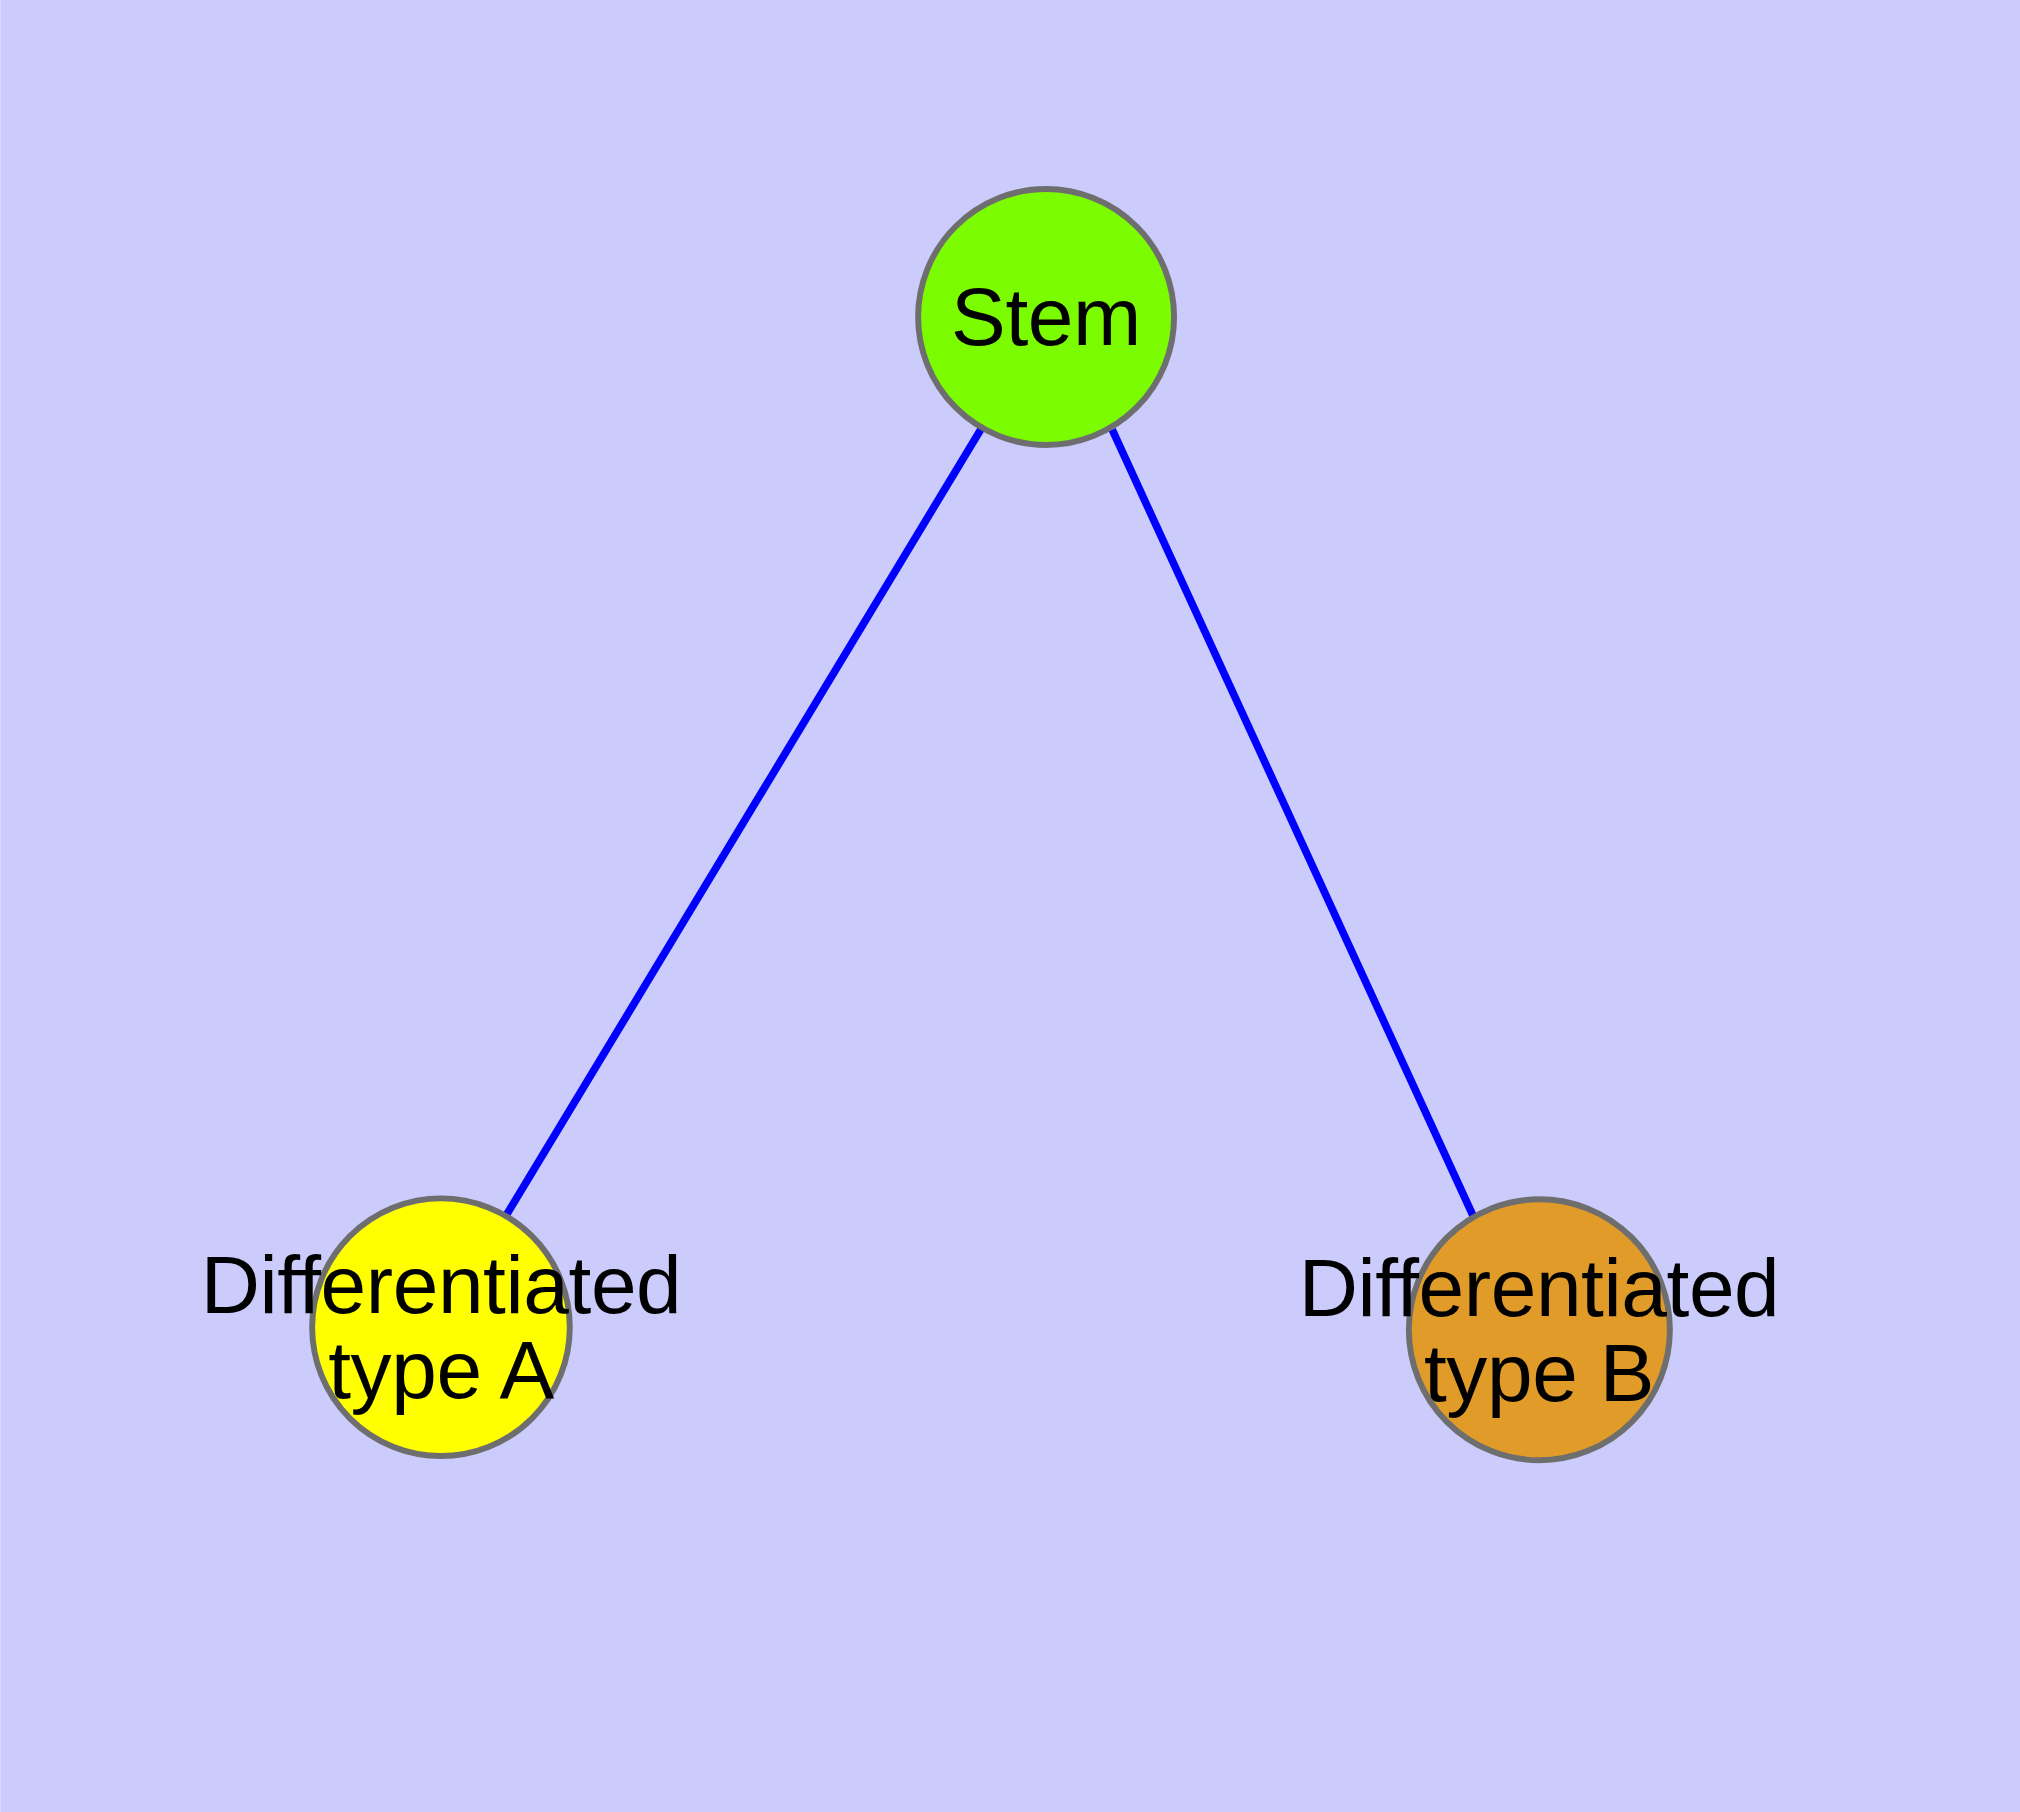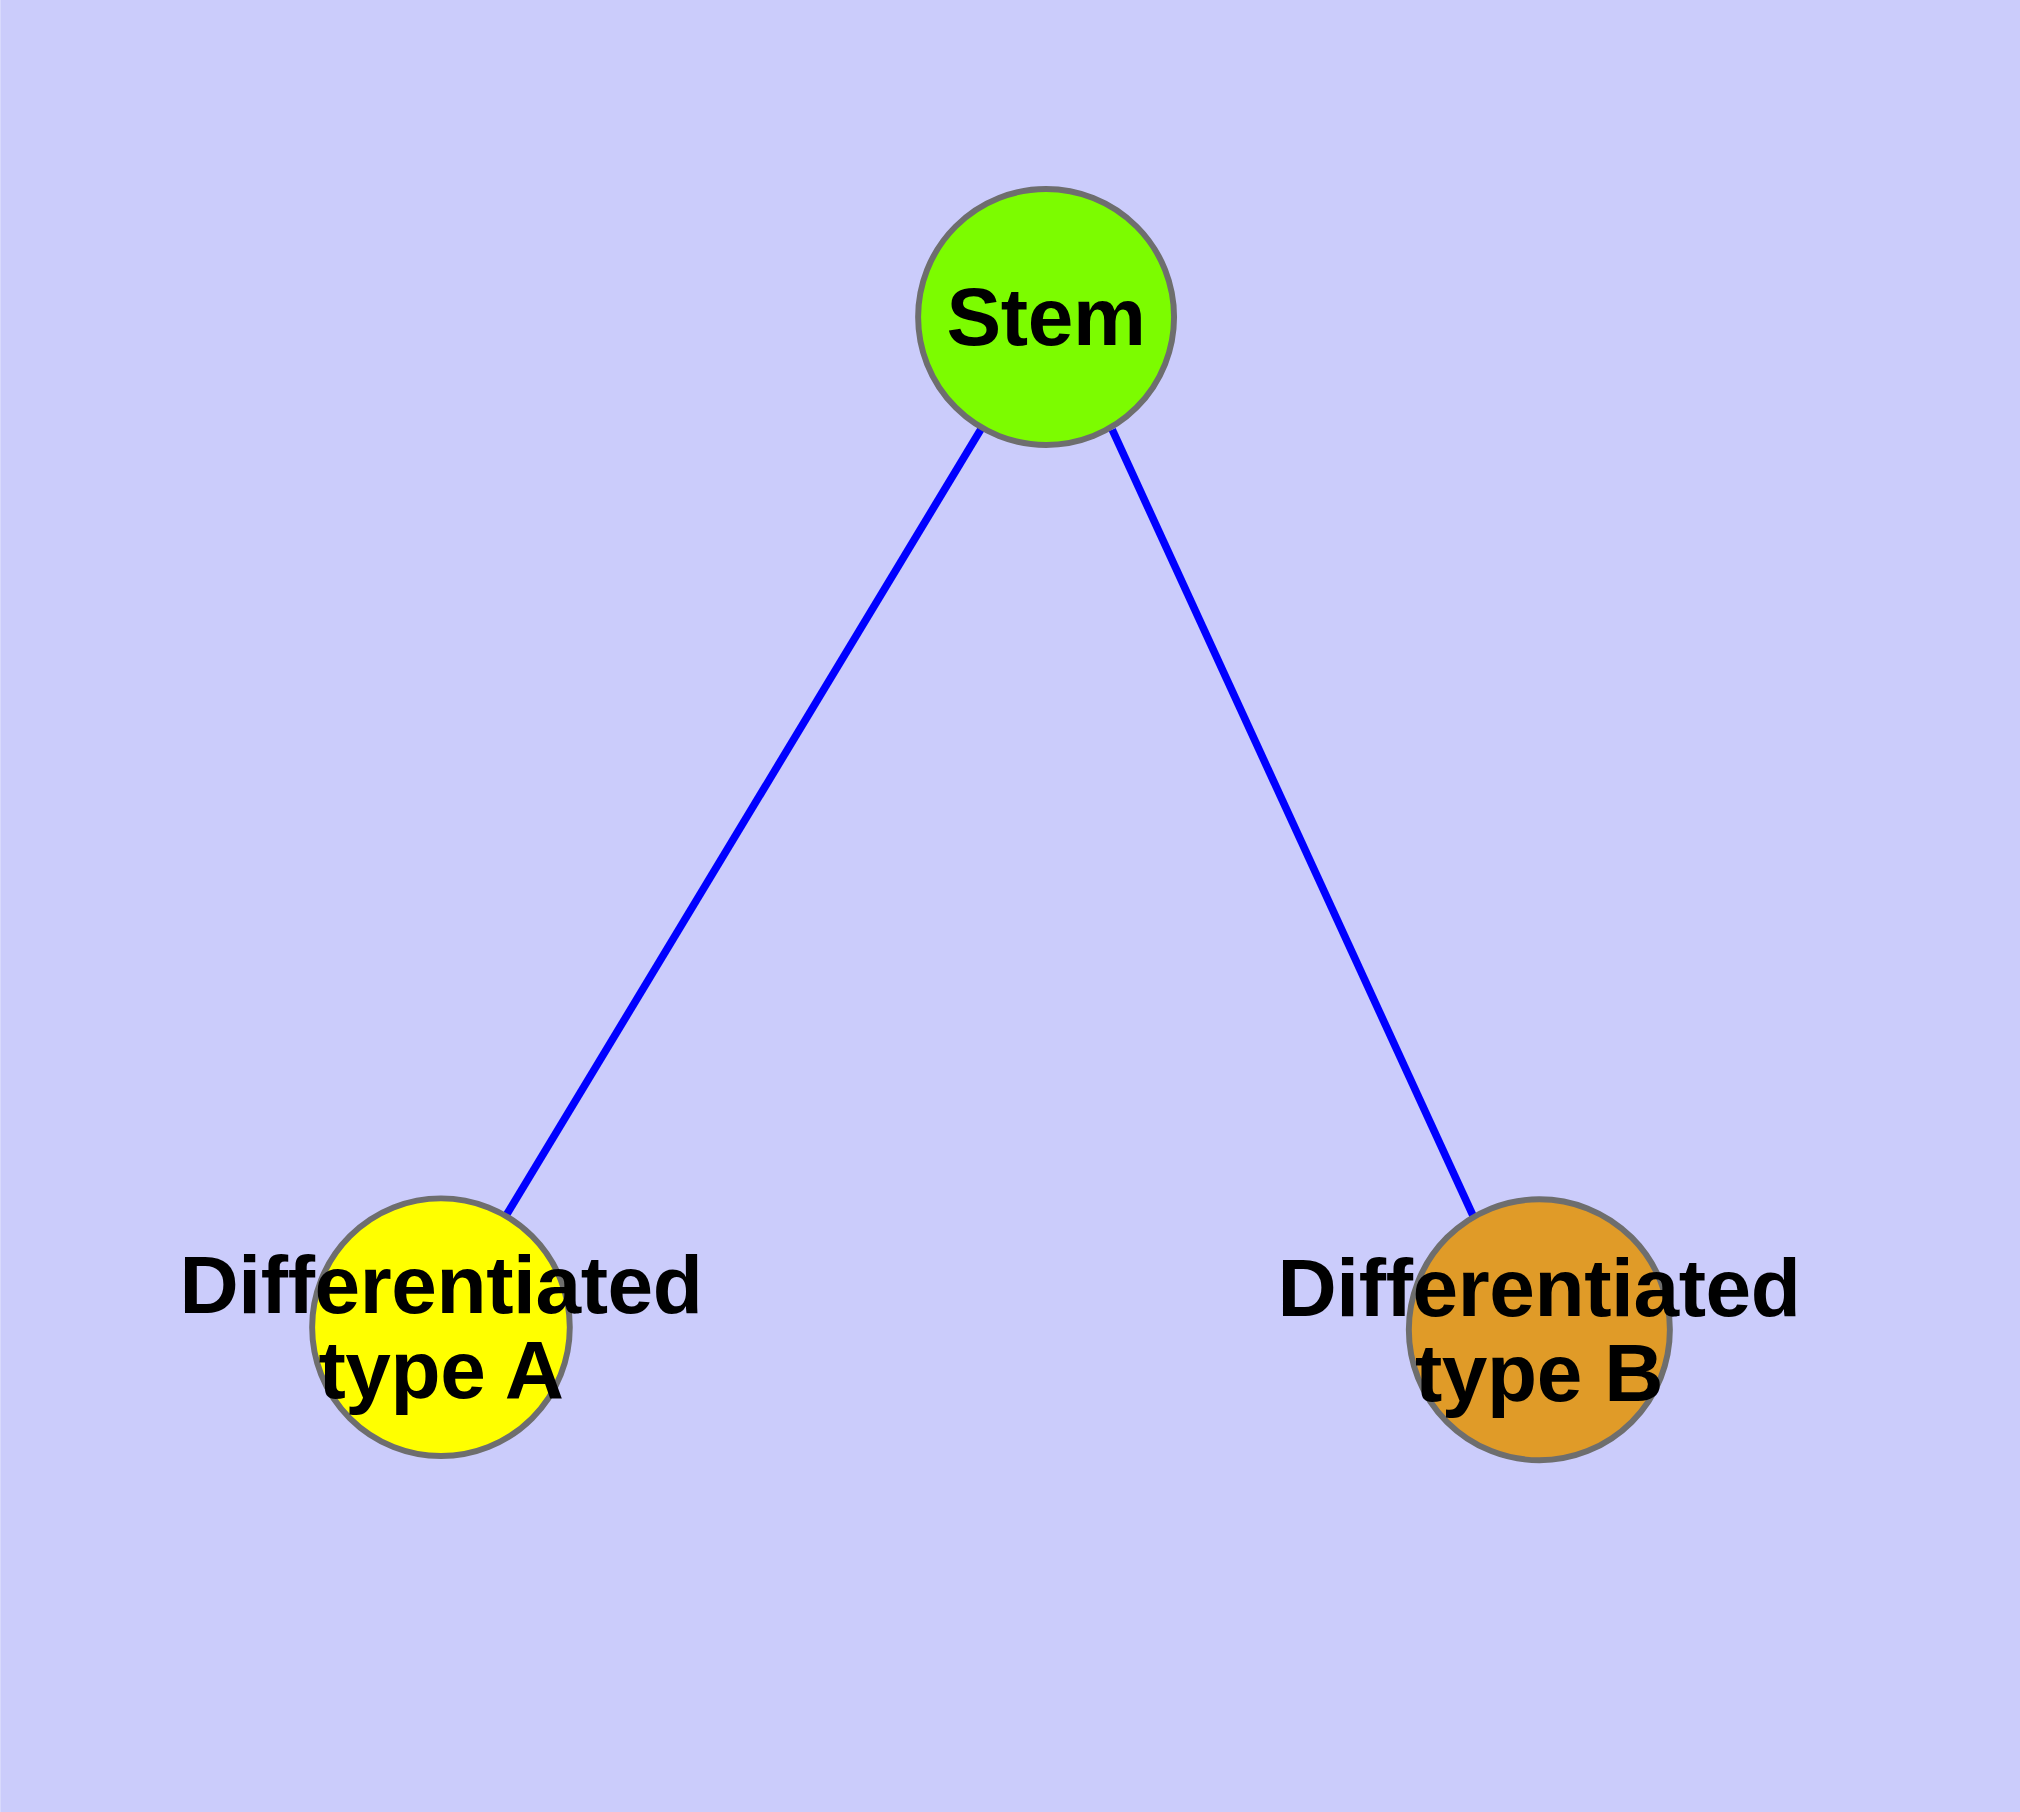--- a/index.html
+++ b/index.html
@@ -19,21 +19,21 @@
     position: absolute;
     inset: 0;
     width: 2021px;
     height: 1812px;
     display: block;
   }
   .node-label {
     position: absolute;
     color: #000000;
     font-family: "Liberation Sans", sans-serif;
-    font-weight: bold;
+    font-weight: normal;
     font-size: 82px;
     line-height: 1.04;
     text-align: center;
     white-space: pre;
     transform: translate(-50%, -50%);
     pointer-events: none;
     letter-spacing: -0.4px;
   }
 </style>
 </head>

